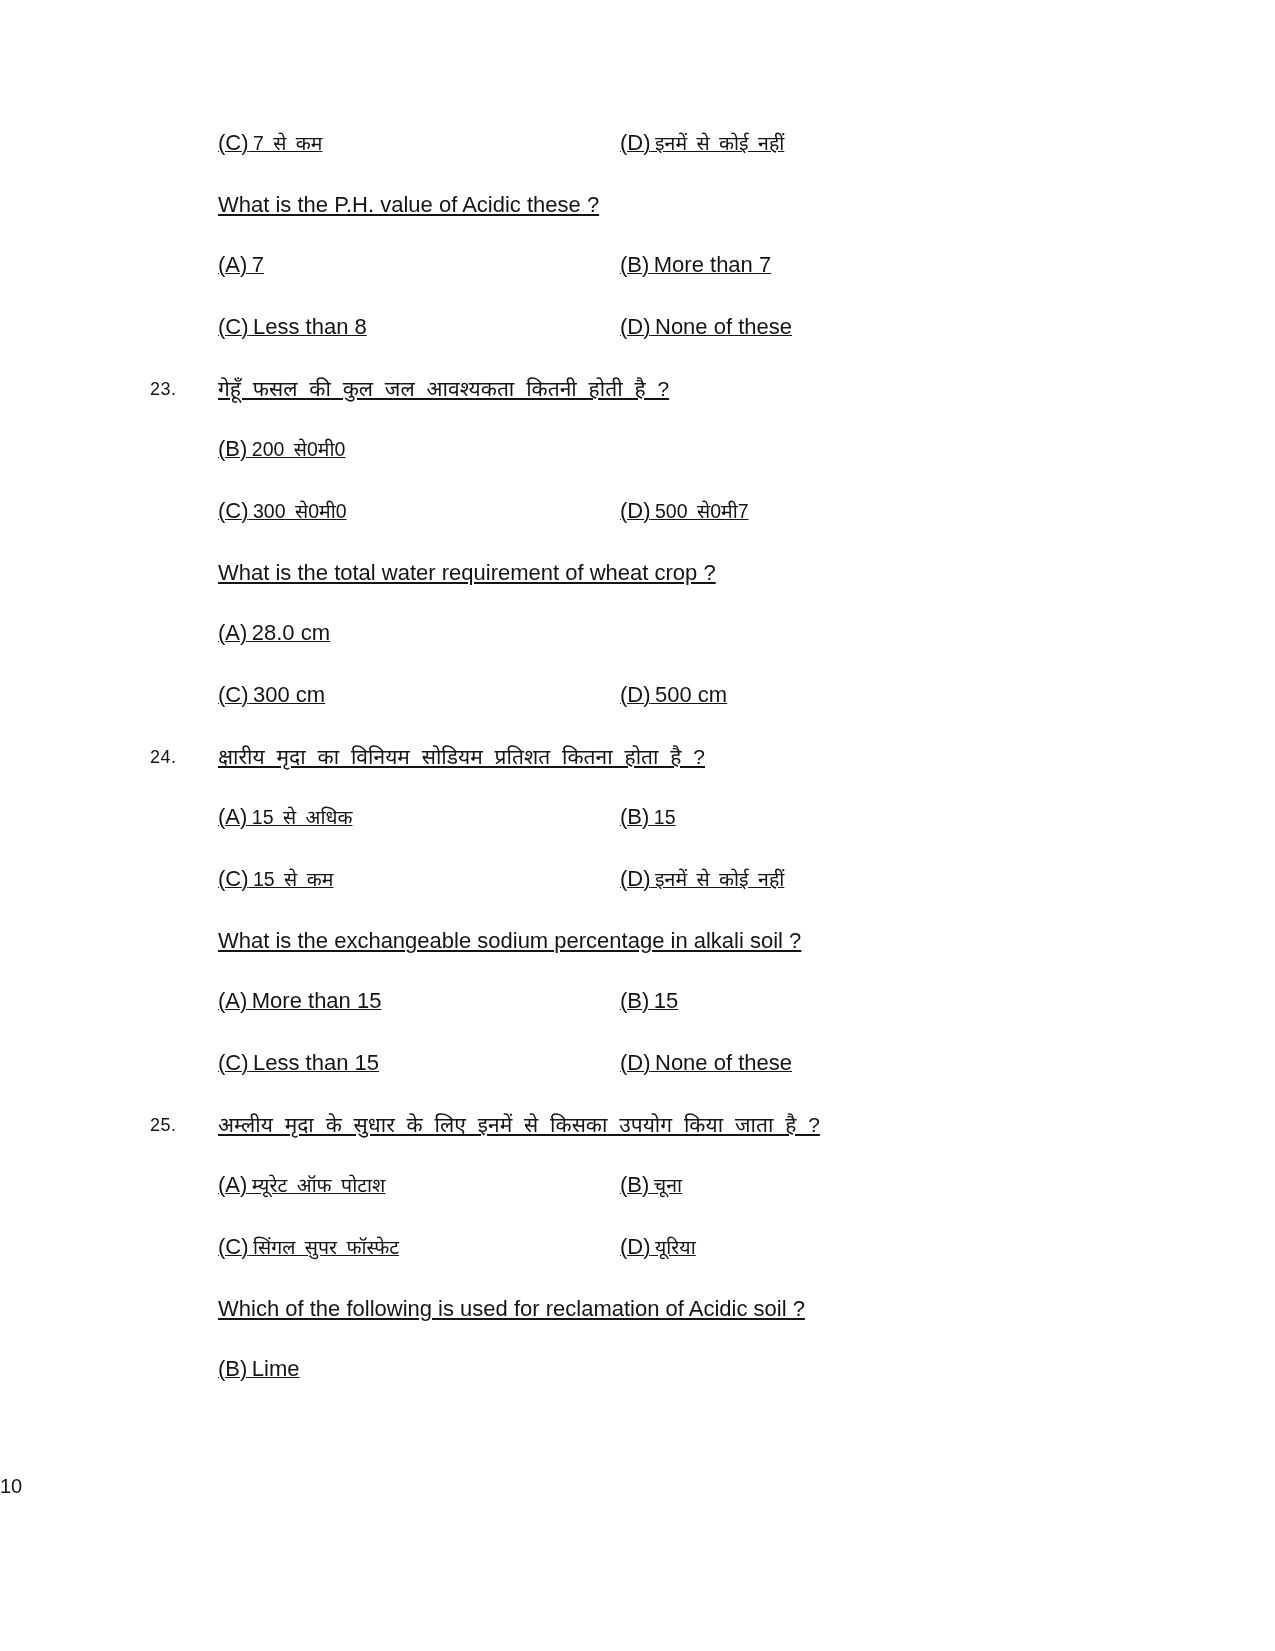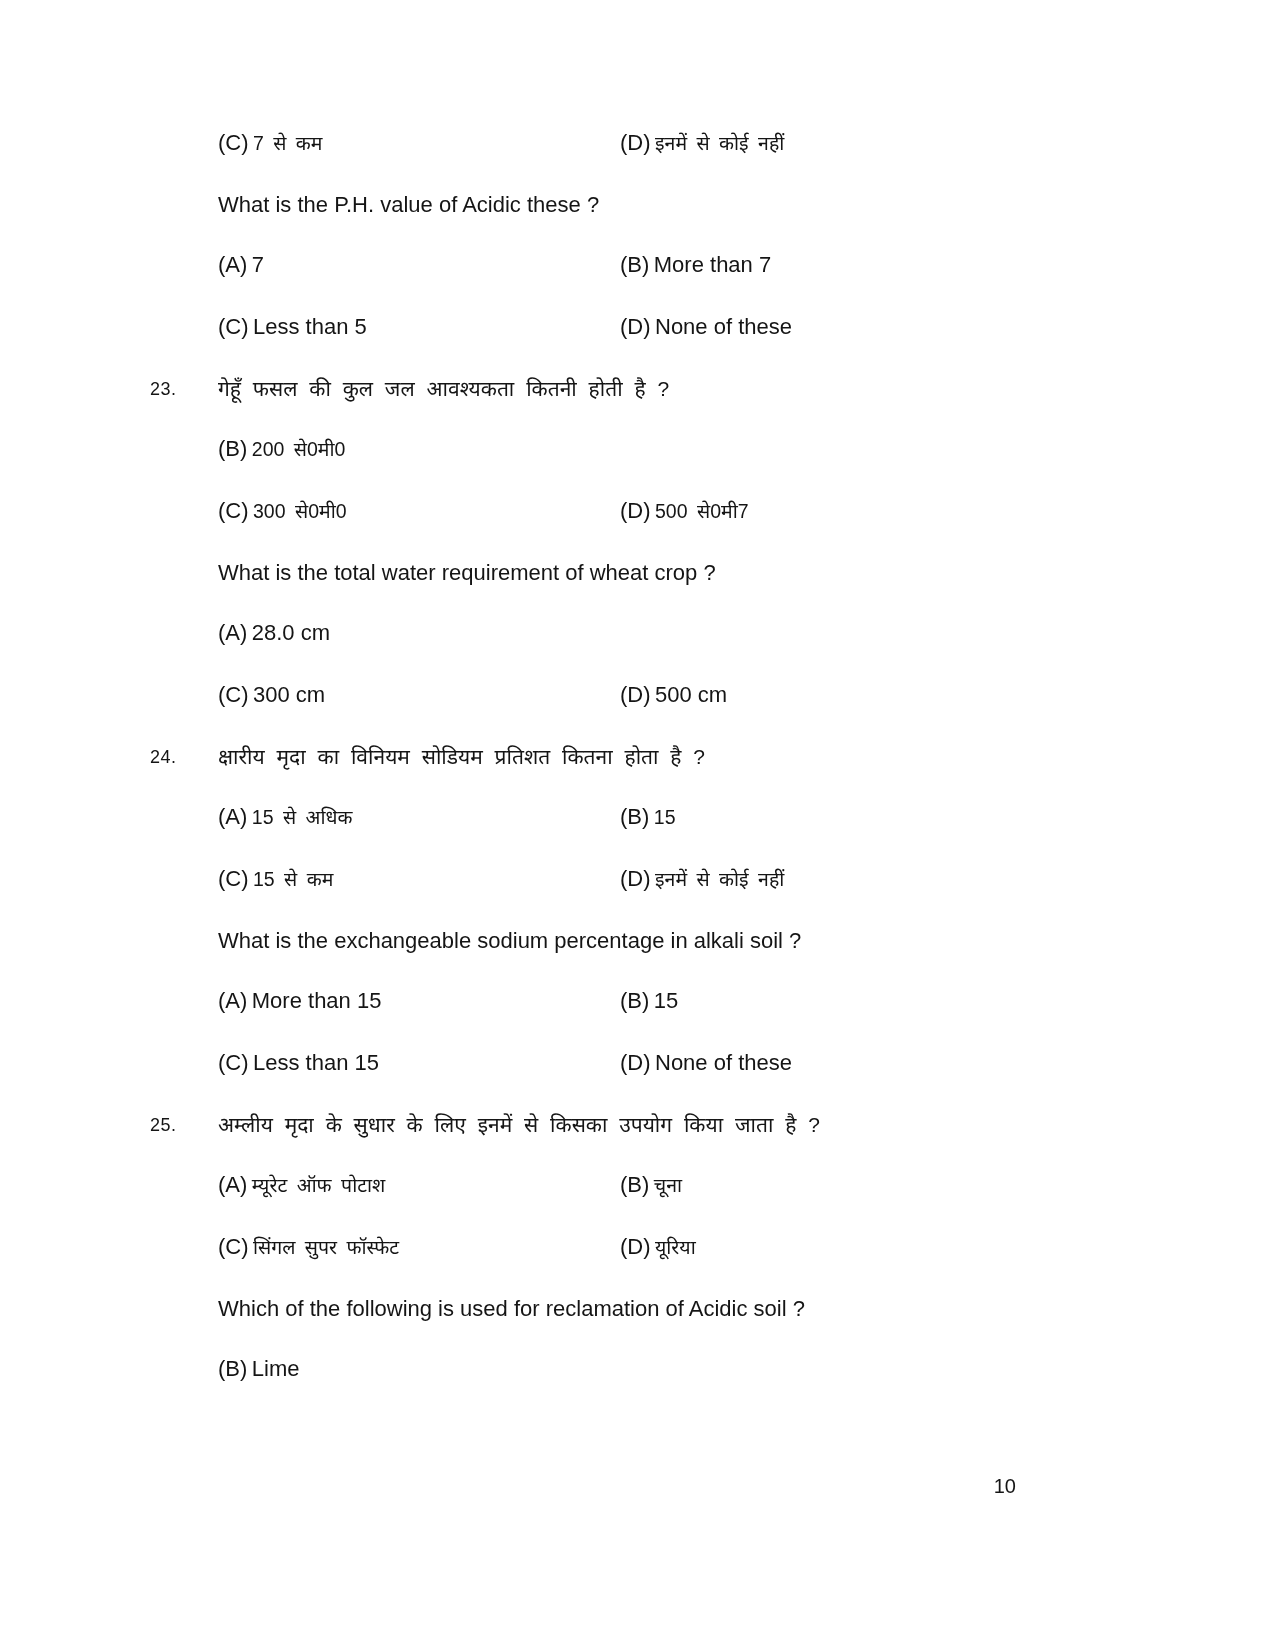--- a/index.html
+++ b/index.html
@@ -35,20 +35,21 @@
   .qnum {
     width: 68px;
     flex: 0 0 68px;
     font-size: 18px;
     line-height: 30px;
     letter-spacing: 0.5px;
   }
   .qbody {
     flex: 1 1 auto;
     min-width: 0;
+    text-decoration: underline;
   }
   .row {
     line-height: 30px;
     margin-bottom: 30px;
     min-height: 30px;
   }
   .qtext.en {
     font-size: 22px;
   }
   .qtext.hi {
@@ -76,21 +77,21 @@
   }
   .hi-row .otext {
     font-size: 19.5px;
     word-spacing: 4px;
   }
   .footer {
     position: absolute;
     top: 1472px;
     left: 0;
     width: 1016px;
-    text-align: right;
+    text-align: left;
     font-size: 20px;
     line-height: 28px;
   }
 </style>
 </head>
 <body>
 
 <div class="page">
   <div class="content">
 
@@ -114,21 +115,21 @@
             <span class="otext">7</span>
           </div>
           <div class="opt right">
             <span class="olabel">(B)</span>
             <span class="otext">More than 7</span>
           </div>
         </div>
         <div class="row opts en-row">
           <div class="opt left">
             <span class="olabel">(C)</span>
-            <span class="otext">Less than 5</span>
+            <span class="otext">Less than 8</span>
           </div>
           <div class="opt right">
             <span class="olabel">(D)</span>
             <span class="otext">None of these</span>
           </div>
         </div>
       </div>
     </div>
 
     <div class="block">

